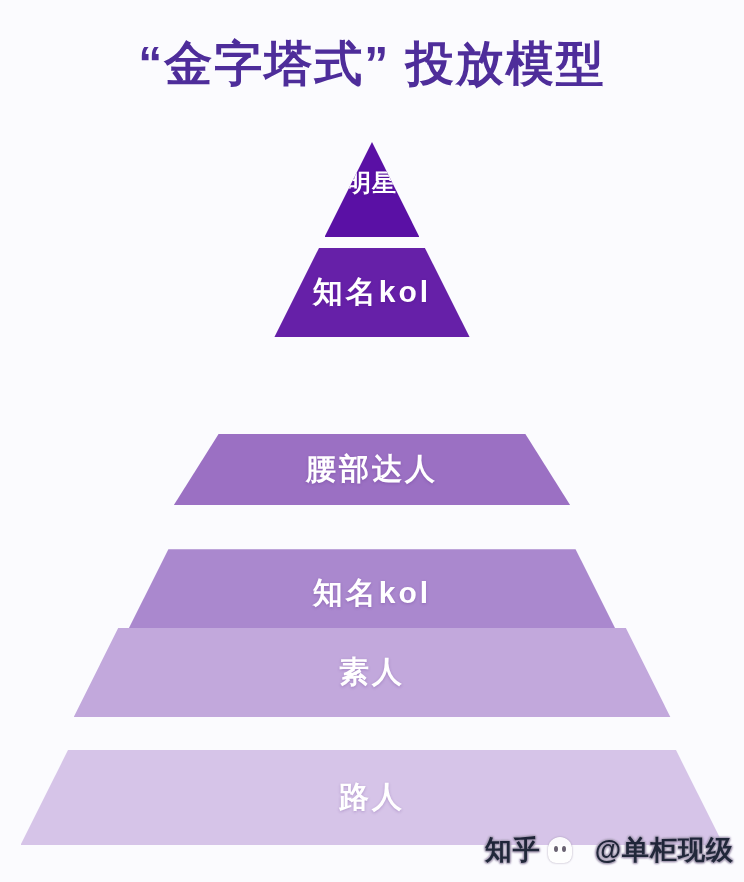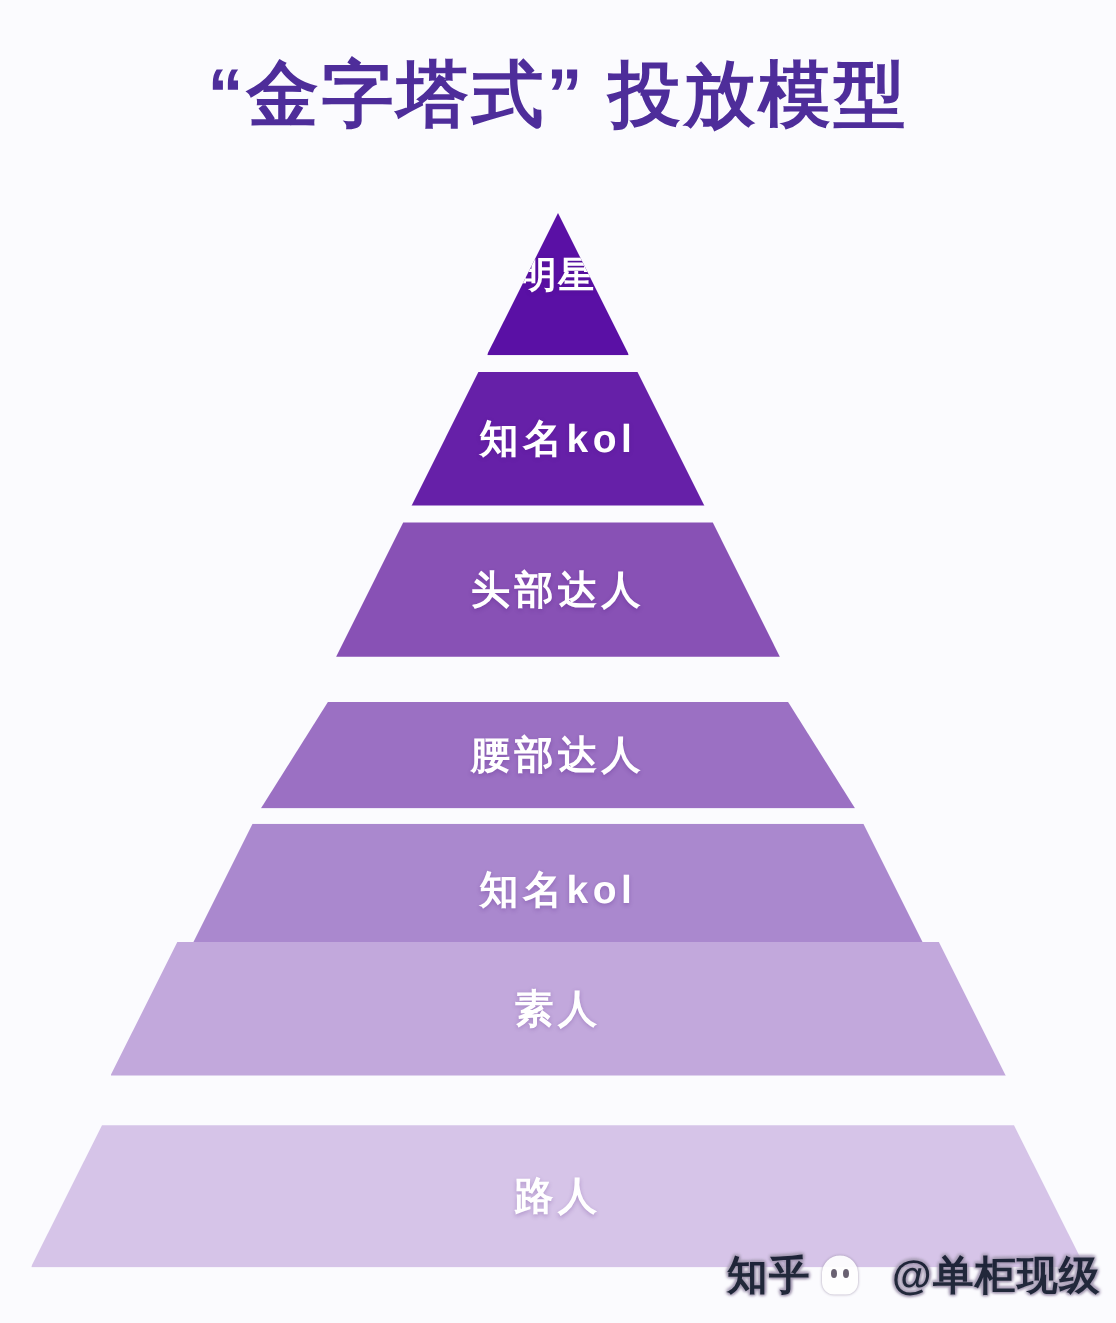--- a/index.html
+++ b/index.html
@@ -32,21 +32,21 @@
     inset: 0;
   }
   .tier {
     position: absolute;
     display: flex;
     align-items: center;
     justify-content: center;
   }
   .tier .label {
     color: #ffffff;
-    font-size: 26px;
+    font-size: 30px;
     font-weight: 700;
     letter-spacing: 3px;
     text-align: center;
     text-shadow: 0 1px 3px rgba(70, 20, 120, 0.25);
     white-space: nowrap;
   }
   .tier.tier-0 {
   }
   .tier.tier-0 .label {
     font-size: 24px;
@@ -104,24 +104,21 @@
 
   <div class="page-title" style="color: rgb(78, 45, 154);">“金字塔式” 投放模型</div>
 
   <div class="pyramid">
       <div class="tier tier-0" style="left: 324.5px; top: 142px; width: 94.9px; height: 94.9px; background: rgb(90, 16, 165); clip-path: polygon(47.5px 0px, 47.5px 0px, 100% 100%, 0px 100%);">
         <span class="label">明星</span>
       </div>
       <div class="tier tier-1" style="left: 274.3px; top: 247.9px; width: 195.4px; height: 89.4px; background: rgb(102, 32, 168); clip-path: polygon(44.7px 0px, 150.6px 0px, 100% 100%, 0px 100%);">
         <span class="label">知名kol</span>
       </div>
-      <div class="tier tier-2" style="left: 224.1px; top: 348.4px; width: 295.8px; height: 89.4px; background: rgb(136, 81, 181); clip-path: polygon(44.7px 0px, 251.1px 0px, 100% 100%, 0px 100%);">
-        <span class="label">头部达人</span>
-      </div>
-      <div class="tier tier-3" style="left: 173.9px; top: 468px; width: 396.2px; height: 71px; background: rgb(155, 112, 195); clip-path: polygon(44.7px 0px, 351.5px 0px, 100% 100%, 0px 100%);">
+      <div class="tier tier-3" style="left: 173.9px; top: 434px; width: 396.2px; height: 71px; background: rgb(155, 112, 195); clip-path: polygon(44.7px 0px, 351.5px 0px, 100% 100%, 0px 100%);">
         <span class="label">腰部达人</span>
       </div>
       <div class="tier tier-4" style="left: 123.7px; top: 549.2px; width: 496.6px; height: 89.4px; background: rgb(170, 136, 206); clip-path: polygon(44.7px 0px, 451.9px 0px, 100% 100%, 0px 100%);">
         <span class="label">知名kol</span>
       </div>
       <div class="tier tier-5" style="left: 73.5px; top: 628px; width: 597.1px; height: 89.4px; background: rgb(194, 168, 220); clip-path: polygon(44.7px 0px, 552.4px 0px, 100% 100%, 0px 100%);">
         <span class="label">素人</span>
       </div>
       <div class="tier tier-6" style="left: 20.5px; top: 750.1px; width: 703px; height: 94.9px; background: rgb(214, 196, 232); clip-path: polygon(47.5px 0px, 655.5px 0px, 100% 100%, 0px 100%);">
         <span class="label">路人</span>

